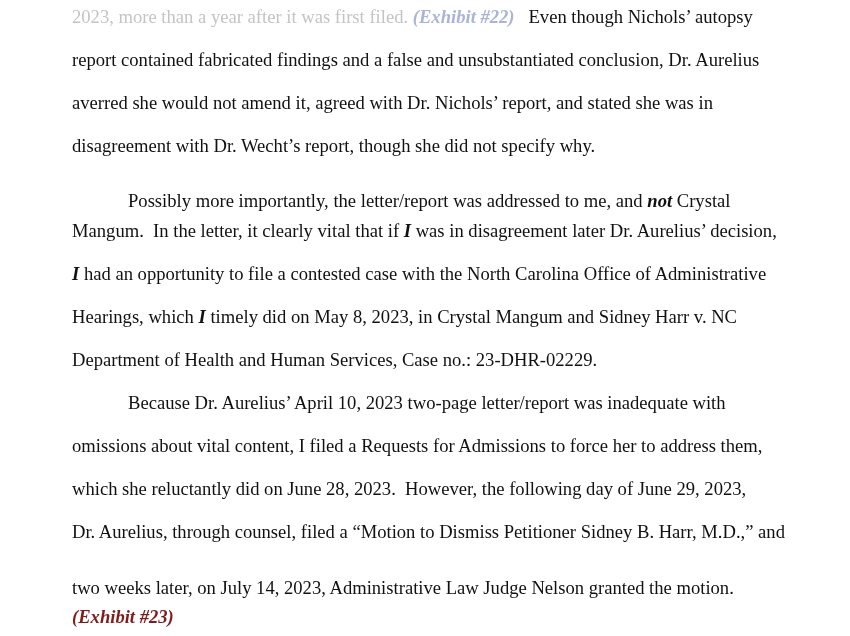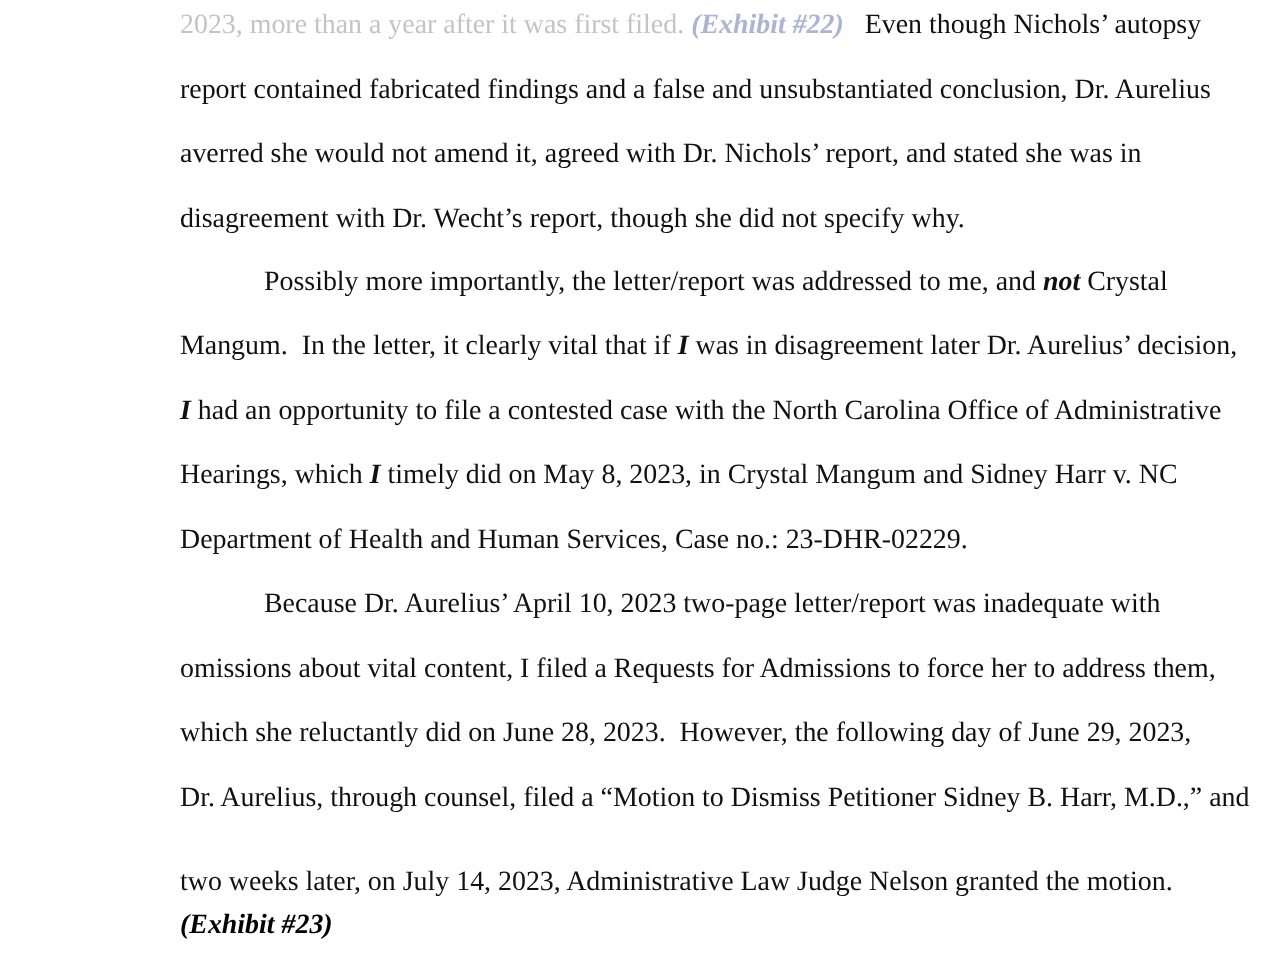--- a/index.html
+++ b/index.html
@@ -1,37 +1,37 @@
 <!DOCTYPE html>
 <html><head>
 <meta charset="utf-8">
 <style>
   html, body { margin:0; padding:0; background:#ffffff; }
   body { width:850px; height:636px; overflow:hidden; position:relative;
          font-family:"Liberation Serif", serif; font-size:18.6px; color:#111111; }
-  .line { position:absolute; left:72px; white-space:nowrap; line-height:22px;margin-left:48px; }
+  .line { position:absolute; left:72px; white-space:nowrap; line-height:22px; }
   .indent { left:128px; }
   .faded { color:#c4c4c4; }
-  .exhibit { color:#000000; font-weight:bold; font-style:italic; }
+  .exhibit { color:#7f1d1d; font-weight:bold; font-style:italic; }
   .exhibit-faded { color:#aab4d6; font-weight:bold; font-style:italic; }
   .bi { font-weight:bold; font-style:italic; }
   .it { }
 </style>
 </head>
 <body>
 
 <div>
   <div class="line" style="top:6px">
     <span class="faded">2023, more than a year after it was first filed.  </span><span class="exhibit-faded">(Exhibit #22)</span><span style="white-space:pre">   Even though Nichols’ autopsy</span>
   </div>
   <div class="line" style="top:49px">report contained fabricated findings and a false and unsubstantiated conclusion, Dr. Aurelius</div>
   <div class="line" style="top:92px">averred she would not amend it, agreed with Dr. Nichols’ report, and stated she was in</div>
   <div class="line" style="top:135px">disagreement with Dr. Wecht’s report, though she did not specify why.</div>
 
-  <div class="line indent" style="top:177px">
+  <div class="line indent" style="top:190px">
     <span>Possibly more importantly, the letter/report was addressed to me, and </span><span class="bi">not</span><span> Crystal</span>
   </div>
   <div class="line" style="top:220px; white-space:pre"><span>Mangum.  In the letter, it clearly vital that if </span><span class="bi">I</span><span> was in disagreement later Dr. Aurelius’ decision,</span></div>
   <div class="line" style="top:263px"><span class="bi">I</span><span> had an opportunity to file a contested case with the North Carolina Office of Administrative</span></div>
   <div class="line" style="top:306px"><span>Hearings, which </span><span class="bi">I</span><span> timely did on May 8, 2023, in </span><span class="it">Crystal Mangum and Sidney Harr v. NC</span></div>
   <div class="line" style="top:349px"><span class="it">Department of Health and Human Services</span><span>, Case no.: 23-DHR-02229.</span></div>
 
   <div class="line indent" style="top:392px">Because Dr. Aurelius’ April 10, 2023 two-page letter/report was inadequate with</div>
   <div class="line" style="top:435px">omissions about vital content, I filed a Requests for Admissions to force her to address them,</div>
   <div class="line" style="top:478px; white-space:pre">which she reluctantly did on June 28, 2023.  However, the following day of June 29, 2023,</div>

